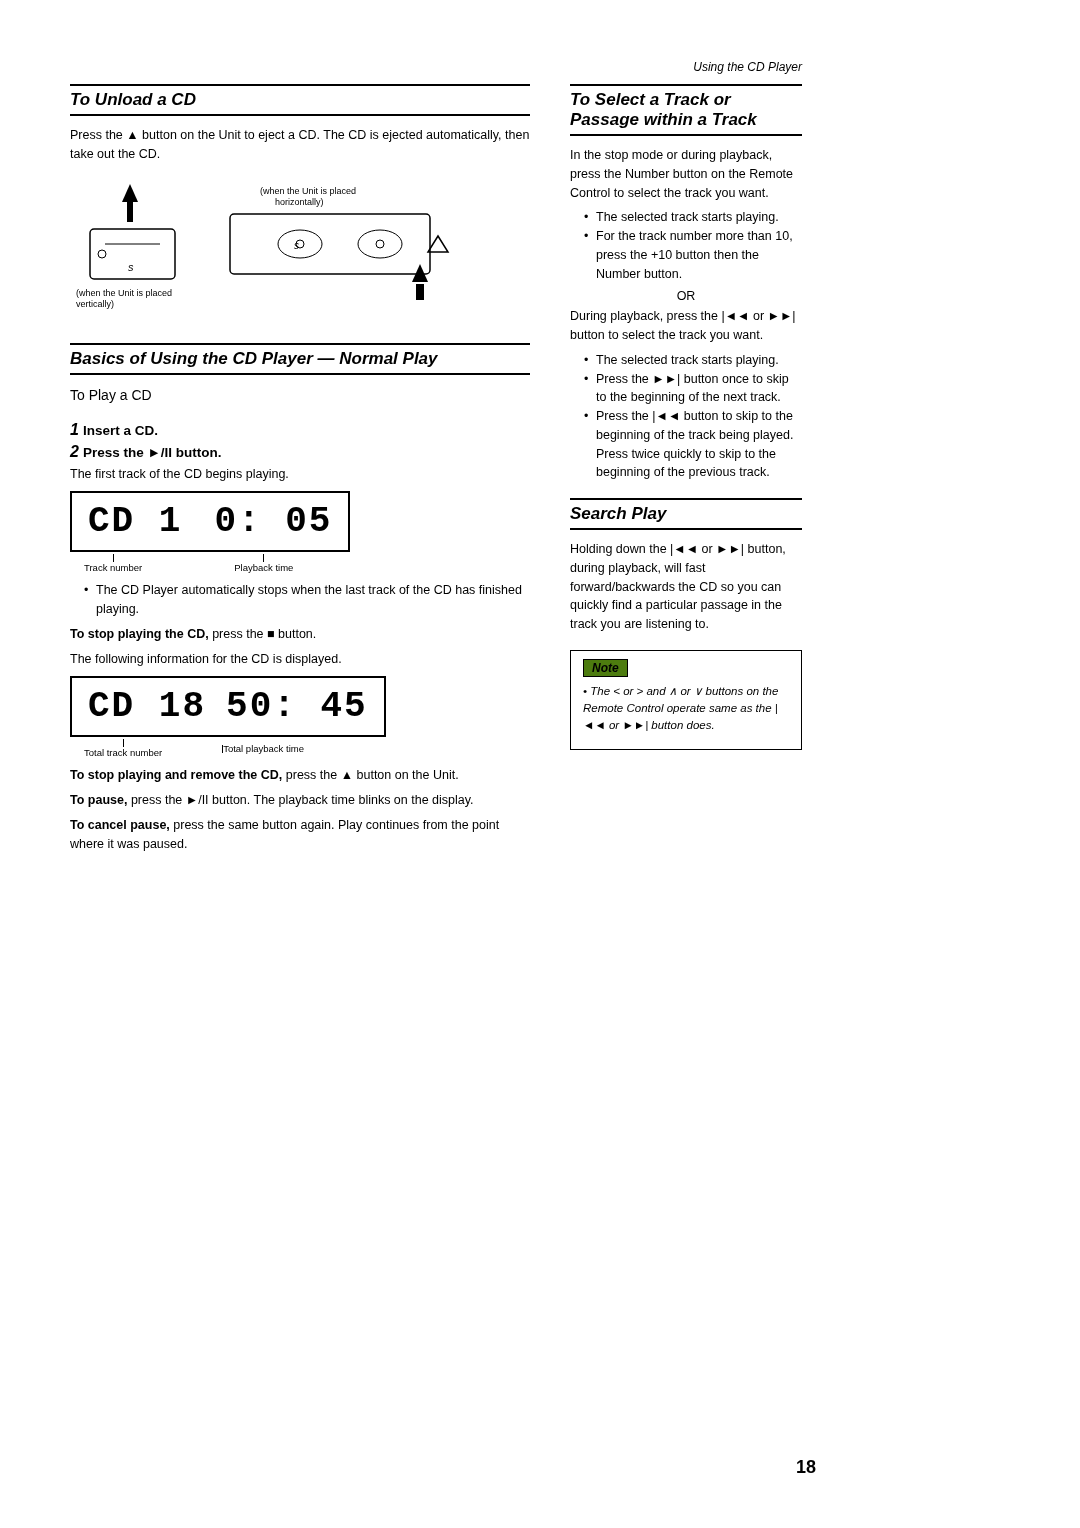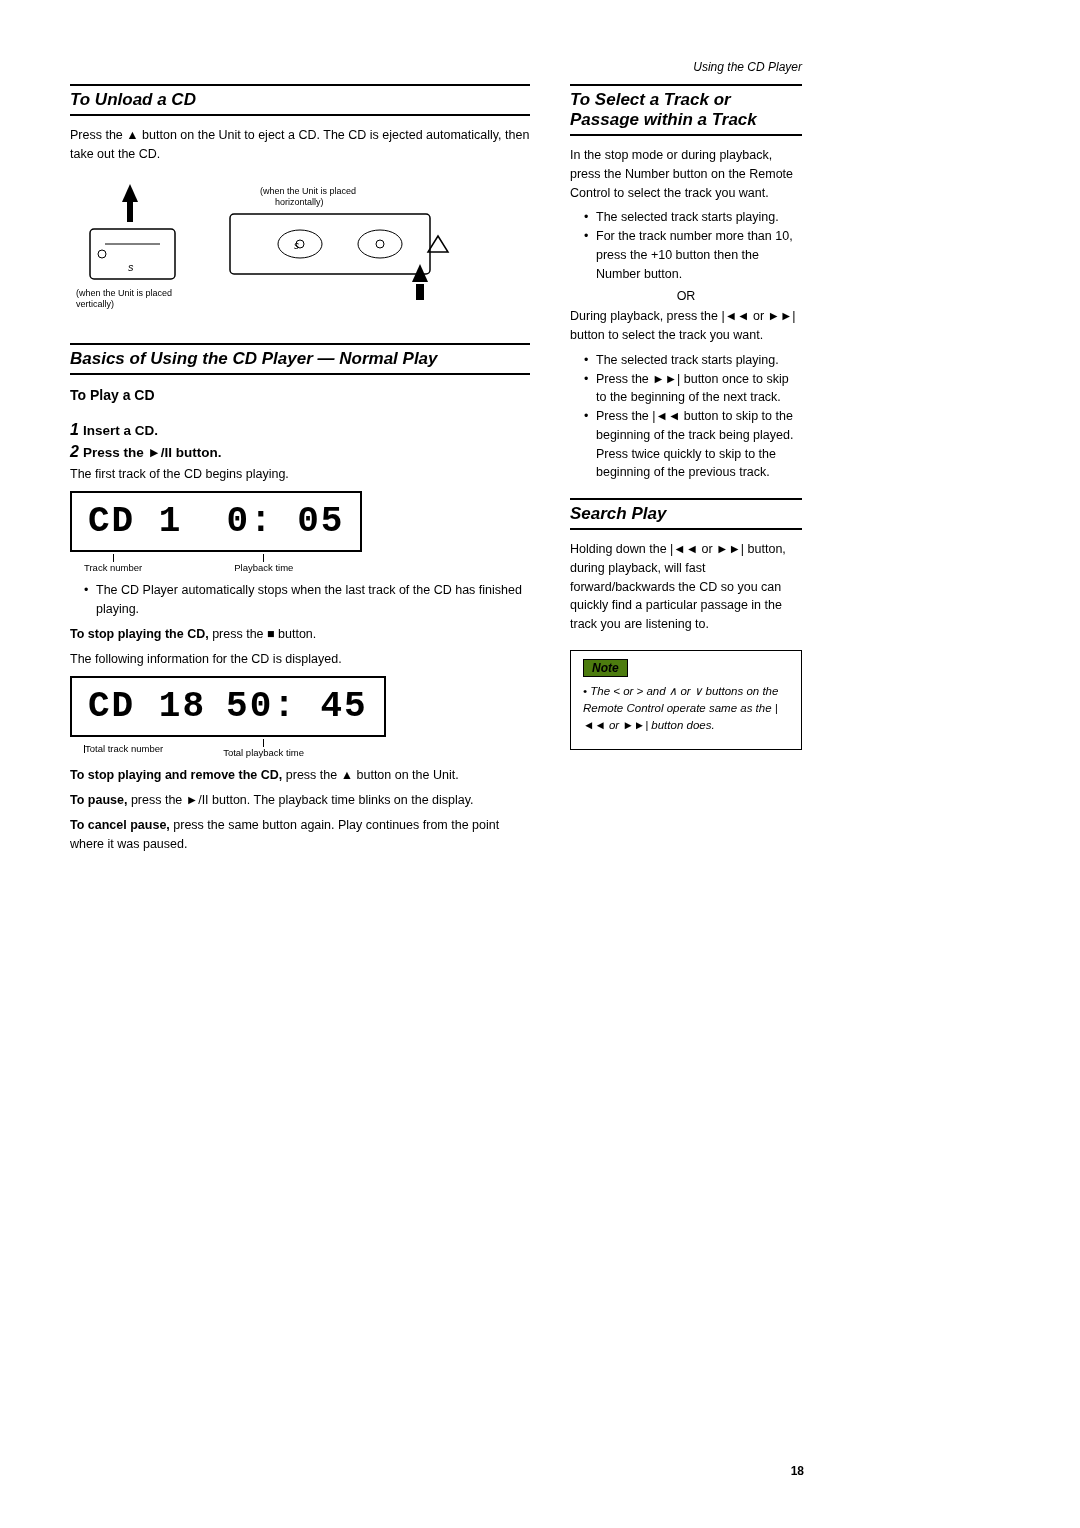--- a/index.html
+++ b/index.html
@@ -48,21 +48,21 @@
       font-size: 17px;
       font-weight: bold;
       font-style: italic;
       border-top: 2.5px solid #000;
       border-bottom: 2.5px solid #000;
       padding: 4px 0;
       margin-bottom: 10px;
     }
     .subsection-title {
       font-size: 14px;
-      font-weight: bold;
+      font-weight: normal;
       margin-bottom: 6px;
       margin-top: 12px;
     }
     p {
       font-size: 12.5px;
       line-height: 1.5;
       margin-bottom: 6px;
     }
     .bullet-list {
       list-style: none;
@@ -101,22 +101,22 @@
       margin-bottom: 6px;
       background: #4d7c0f;
     }
     .note-box p {
       font-style: italic;
       font-size: 11.5px;
     }
     .page-number {
       position: absolute;
       bottom: 50px;
-      right: 68px;
-      font-size: 12px;
+      right: 56px;
+      font-size: 18px;
       font-weight: bold;
     }
     .step-num {
       font-size: 16px;
       font-weight: bold;
       font-style: italic;
       margin-right: 4px;
     }
     .bold-text { font-weight: bold; }
     
@@ -190,21 +190,21 @@
       </div>
 
       <div style="display:flex; align-items:baseline; margin-bottom:4px;">
         <span class="step-num">2</span>
         <span class="bold-text" style="font-size:13.5px;">Press the ►/II button.</span>
       </div>
       <p>The first track of the CD begins playing.</p>
 
       <div class="display-outer">
         <div style="border:2px solid #000; padding:8px 16px; display:inline-block; margin-bottom:2px;">
-          <div style="display:flex; gap:44px; align-items:flex-end;">
+          <div style="display:flex; gap:32px; align-items:flex-end;">
             <span style="font-size:36px; font-weight:bold; font-family:'Courier New',monospace; letter-spacing:2px;">CD  1</span>
             <span style="font-size:36px; font-weight:bold; font-family:'Courier New',monospace; letter-spacing:2px;">0: 05</span>
           </div>
         </div>
         <div style="display:flex; gap:32px; padding-left:14px;">
           <div style="display:flex;flex-direction:column;align-items:center;">
             <div style="width:1px;height:8px;background:#000;margin:0 auto;"></div>
             <span style="font-size:9.5px;">Track number</span>
           </div>
           <div style="display:flex;flex-direction:column;align-items:flex-end;margin-left:60px;">
@@ -224,25 +224,25 @@
       <p>The following information for the CD is displayed.</p>
 
       <div class="display-outer">
         <div style="border:2px solid #000; padding:8px 16px; display:inline-block; margin-bottom:2px;">
           <div style="display:flex; gap:20px; align-items:center;">
             <span style="font-size:36px; font-weight:bold; font-family:'Courier New',monospace; letter-spacing:2px;">CD  18</span>
             <span style="font-size:36px; font-weight:bold; font-family:'Courier New',monospace; letter-spacing:2px;">50: 45</span>
           </div>
         </div>
         <div style="display:flex; gap:20px; padding-left:14px;">
-          <div style="display:flex;align-items:center;justify-content:space-between;">
+          <div style="display:flex;flex-direction:column;align-items:center;justify-content:space-between;">
             <div style="width:1px;height:8px;background:#000;margin:0 auto;"></div>
             <span style="font-size:9.5px;">Total track number</span>
           </div>
-          <div style="display:flex;flex-direction:column;align-items:center;margin-left:40px;">
+          <div style="display:flex;flex-direction:row;align-items:center;margin-left:40px;">
             <div style="width:1px;height:8px;background:#000;margin:0 auto;"></div>
             <span style="font-size:9.5px;">Total playback time</span>
           </div>
         </div>
       </div>
 
       <p style="margin-top:8px;">
         <span class="bold-text">To stop playing and remove the CD,</span><span> press the ▲ button on the Unit.</span>
       </p>
       <p>

